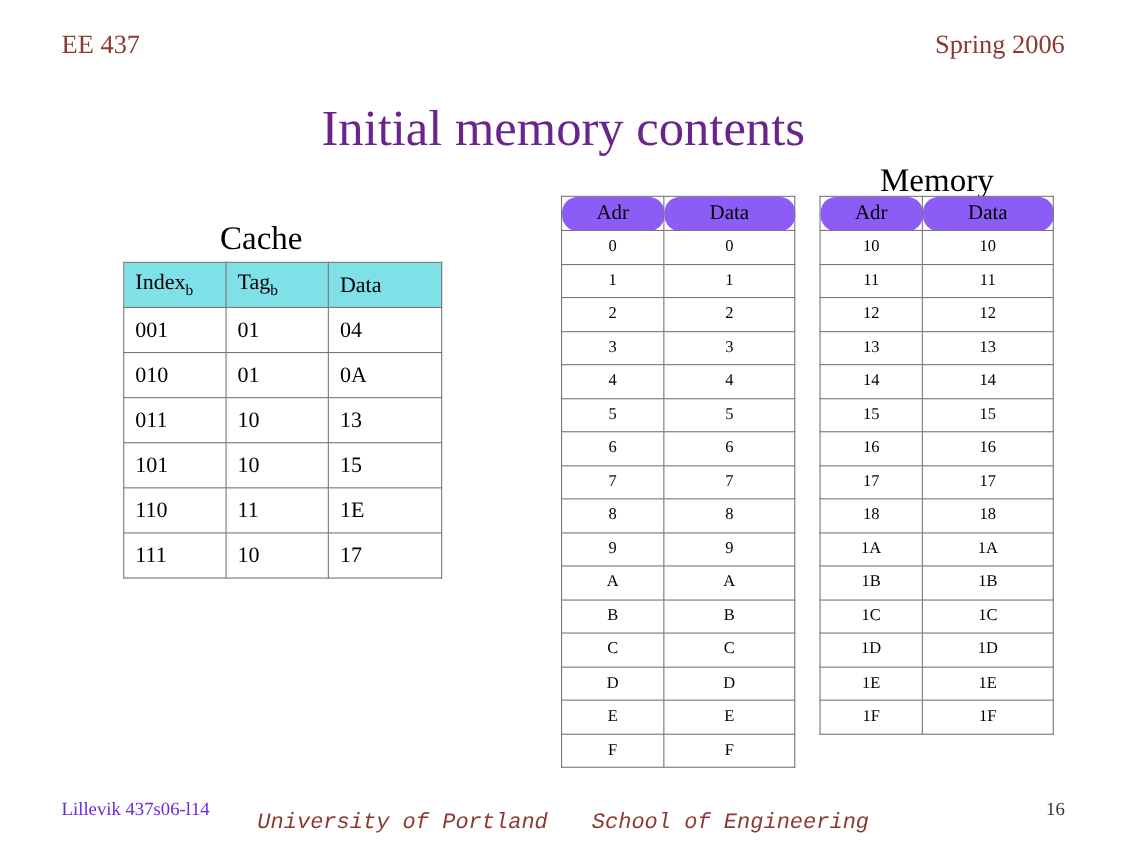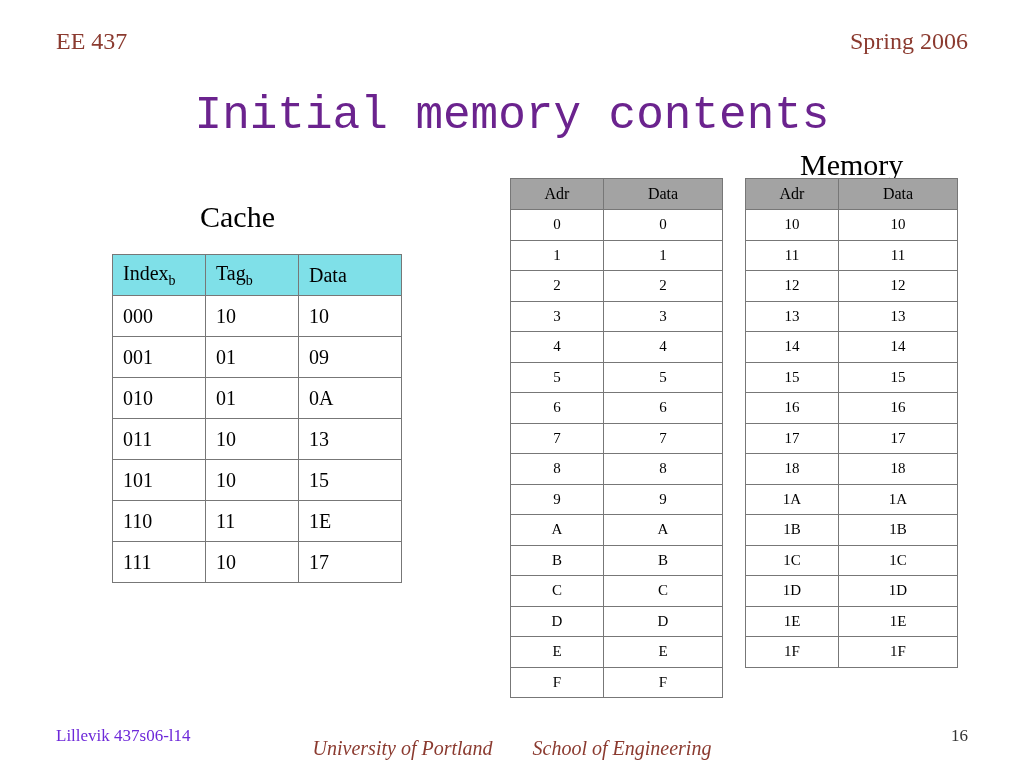--- a/index.html
+++ b/index.html
@@ -24,21 +24,20 @@
     color: #8B3A2F;
   }
   .title {
     position: absolute;
     top: 90px;
     left: 0;
     right: 0;
     text-align: center;
     font-size: 46px;
     color: #6B238E;
-    font-family: Liberation Mono, monospace;
   }
   .memory-label {
     position: absolute;
     top: 148px;
     left: 800px;
     font-size: 30px;
     text-align: center;
   }
   .cache-label {
     position: absolute;
@@ -63,29 +62,29 @@
     color: #333;
   }
   .uop {
     position: absolute;
     bottom: 8px;
     left: 0;
     right: 0;
     text-align: center;
     color: #8B3A2F;
     font-style: italic;
-    font-family: Liberation Serif, serif;
+    font-family: Liberation Mono, monospace;
     font-size: 20px;
   }
   .uop .gap { display:inline-block; width: 40px; }
 
   
   .cache {
     position: absolute;
-    top: 254px;
+    top: 238px;
     left: 112px;
     border-collapse: collapse;
     border-radius: 12px;
   }
   .cache th, .cache td {
     border: 1px solid #777;
     font-size: 20px;
     height: 40px;
     padding: 0 10px;
     text-align: left;
@@ -106,21 +105,21 @@
   .mem1 { left: 510px; }
   .mem2 { left: 745px; }
   .mem th, .mem td {
     border: 1px solid #777;
     font-size: 15px;
     height: 29.5px;
     text-align: center;
     font-weight: normal;
     padding: 0;
   }
-  .mem th { background: #a3a3a3; height: 30px; font-size: 16px; }
+  .mem th { background: #8b5cf6; height: 30px; font-size: 19px; border-radius: 14px; }
   .mem .m0 { width: 92px; }
   .mem .m1 { width: 118px; }
 </style>
 </head>
 <body>
 
 <div class="header">
   <span>EE 437</span>
   <span>Spring 2006</span>
 </div>
@@ -133,28 +132,23 @@
 <table class="cache">
   <thead>
     <tr>
       <th class="c0"><span>Index</span><sub>b</sub></th>
       <th class="c1"><span>Tag</span><sub>b</sub></th>
       <th class="c2">Data</th>
     </tr>
   </thead>
   <tbody id="cache-body">
       <tr>
-        <td class="c0">000</td>
-        <td class="c1">10</td>
-        <td class="c2">10</td>
-      </tr>
-      <tr>
         <td class="c0">001</td>
         <td class="c1">01</td>
-        <td class="c2">09</td>
+        <td class="c2">04</td>
       </tr>
       <tr>
         <td class="c0">010</td>
         <td class="c1">01</td>
         <td class="c2">0A</td>
       </tr>
       <tr>
         <td class="c0">011</td>
         <td class="c1">10</td>
         <td class="c2">13</td>

